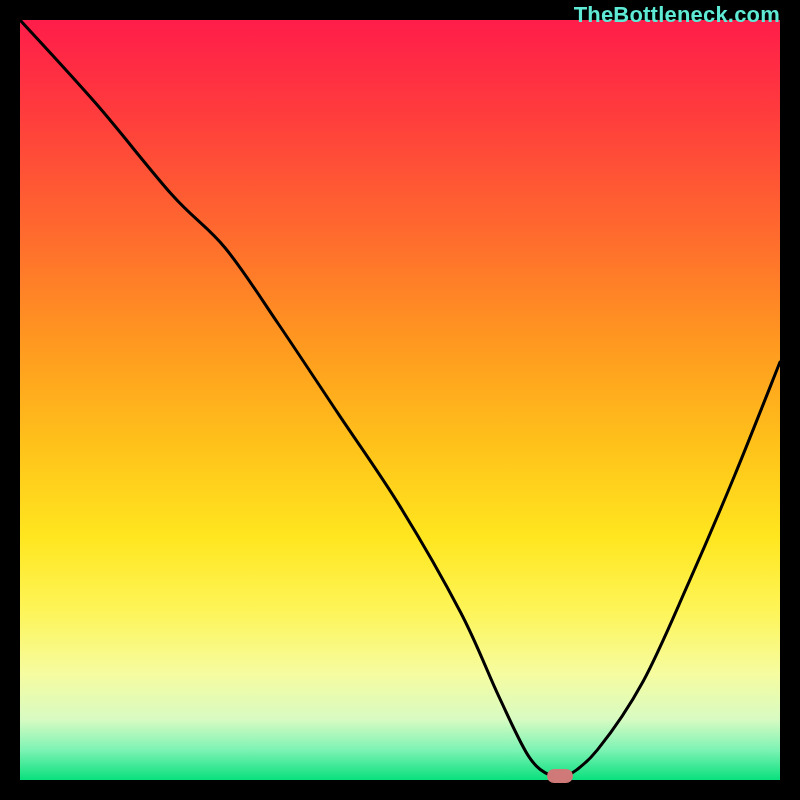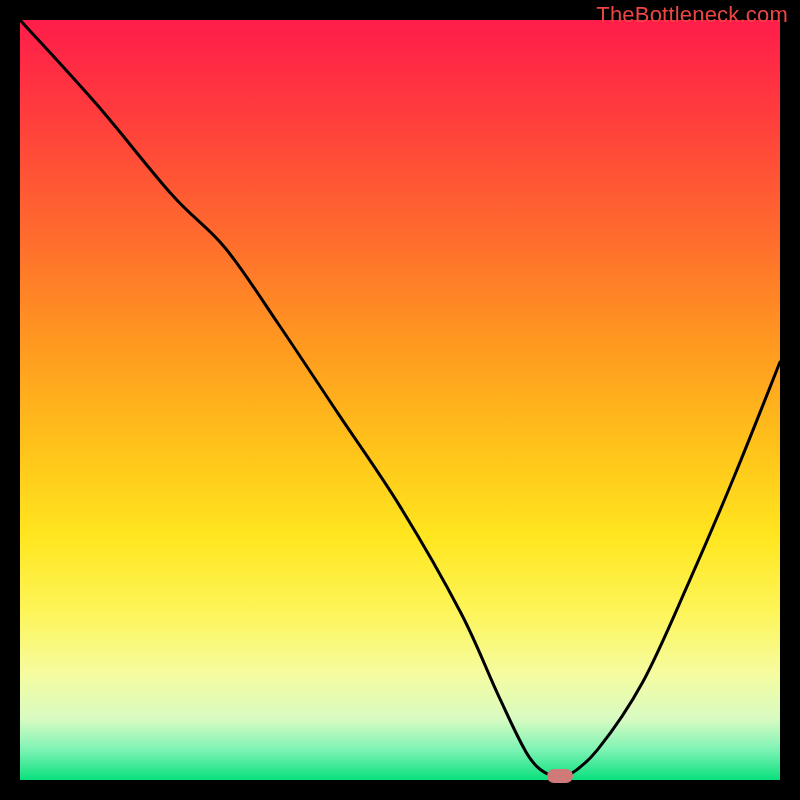--- a/index.html
+++ b/index.html
@@ -34,24 +34,24 @@
       #fdf55a 78%,
       #f6fca0 86%,
       #d8fbc2 92%,
       #7ef3b4 96%,
       #09e07d 100%
     );
   }
   .watermark {
     position: absolute;
     top: 2px;
-    right: 12px;
-    color: #ef4444;
+    right: 20px;
+    color: #5eead4;
     font-size: 22px;
-    font-weight: 400;
+    font-weight: 700;
     letter-spacing: 0.2px;
     user-select: none;
   }
   svg.curve {
     position: absolute;
     inset: 0;
     width: 100%;
     height: 100%;
   }
   .marker {

